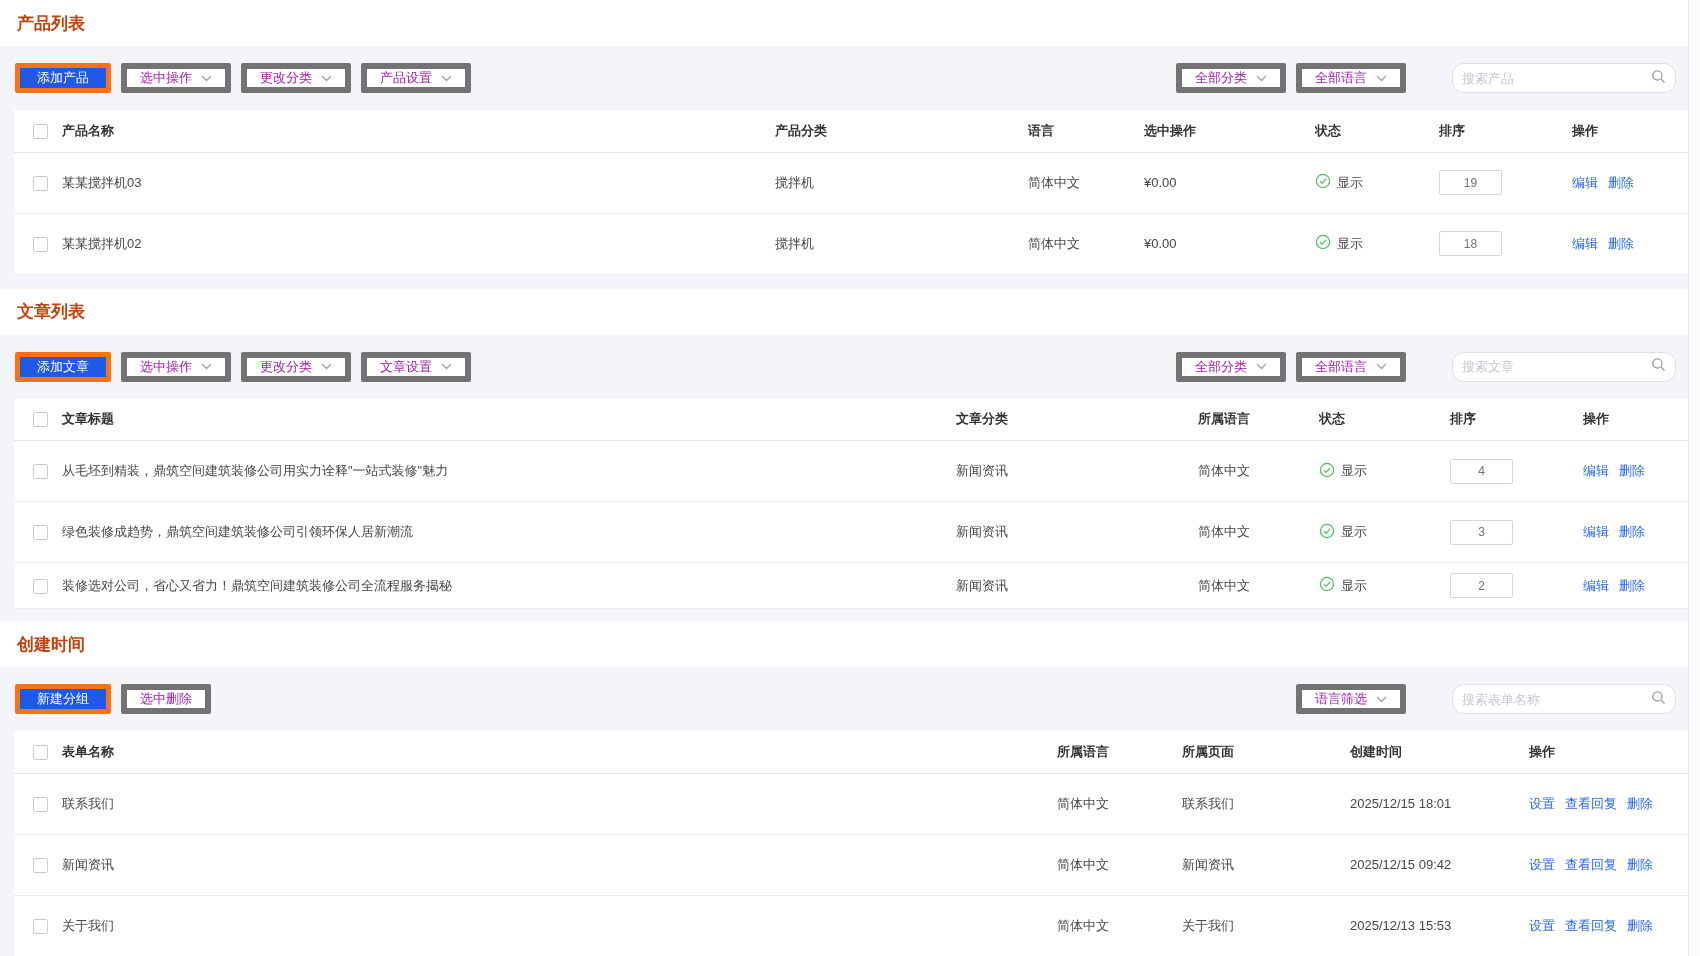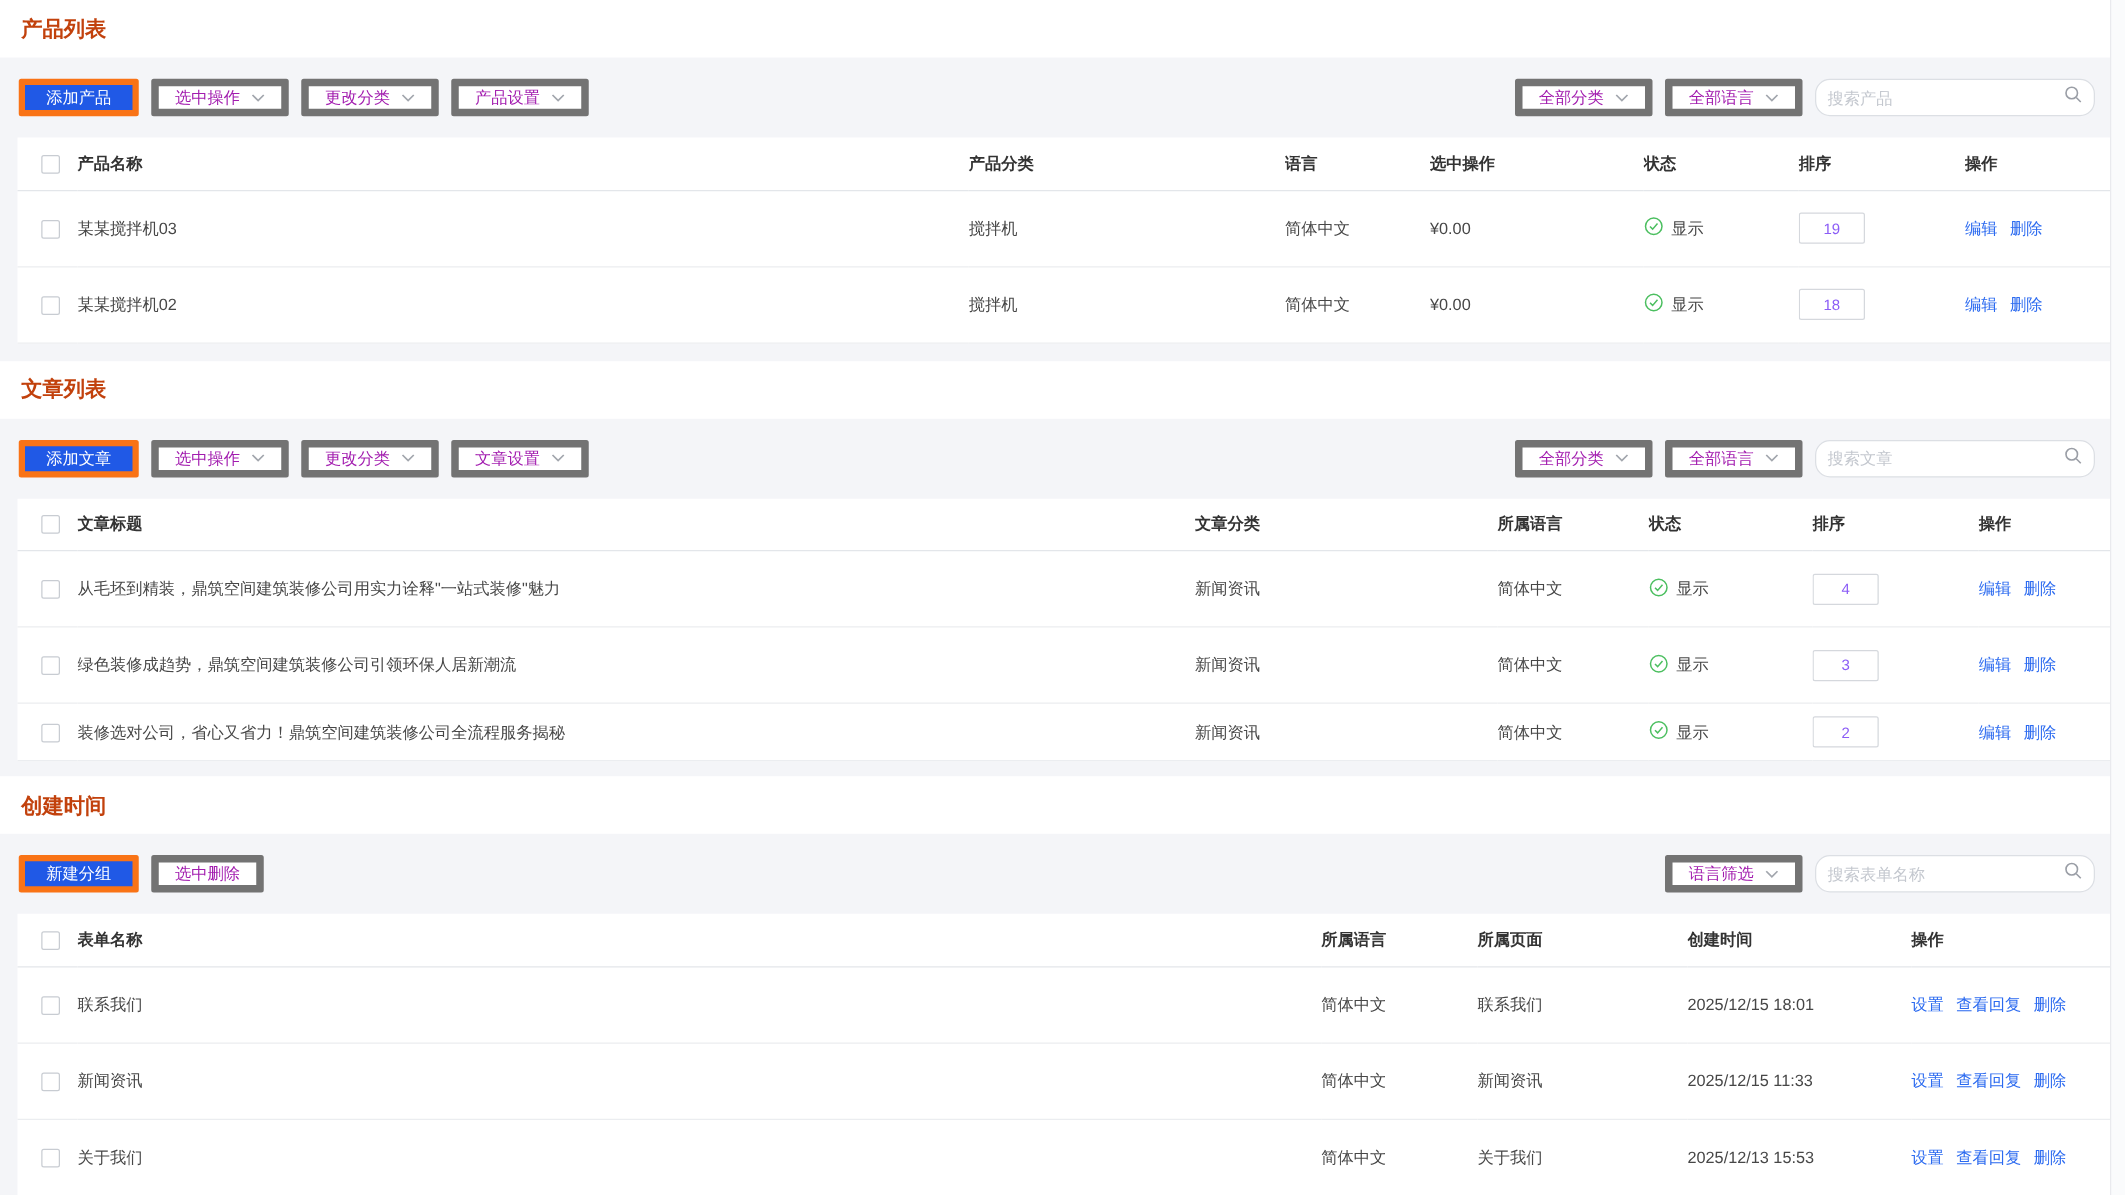--- a/index.html
+++ b/index.html
@@ -14,36 +14,36 @@
   .title-band h2 { font-size:17px; font-weight:bold; color:#c2410c; }
   .toolbar { height:64px; display:flex; align-items:center; gap:10px; padding:0 24px 0 15px; }
   .spacer { flex:1; }
   .btn { height:30px; display:inline-flex; align-items:center; gap:9px; padding:0 13px;
          background:#fff; border:6px solid #737373; border-radius:2px; font-size:13px; color:#a21caf;
          cursor:pointer; white-space:nowrap; font-family:inherit; }
   .btn-primary { height:30px; display:inline-flex; align-items:center; padding:0 17px;
          background:#2059e6; border:5px solid #f97316; border-radius:2px; font-size:13px; color:#fff;
          cursor:pointer; white-space:nowrap; font-family:inherit; }
   .search-box { width:224px; height:30px; background:#fff; border:1px solid #dcdfe4; border-radius:12px;
-         display:flex; align-items:center; padding:0 9px; }
+         display:flex; align-items:center; padding:0 9px;margin-left:36px; }
   .search-box input { flex:1; border:none; outline:none; font-size:13px; color:#333; min-width:0;
          font-family:inherit; background:transparent; }
   .search-box input::placeholder { color:#c4c8cf; }
   .card { background:#fff; margin:0 12px 0 14px; }
   table { width:100%; border-collapse:collapse; table-layout:fixed; }
   th { text-align:left; height:42px; font-size:13px; font-weight:bold; color:#333;
        border-bottom:1px solid #e3e6ea; overflow:hidden; white-space:nowrap; }
   td { height:61px; font-size:13px; color:#474747; border-bottom:1px solid #ebedf0;
        overflow:hidden; white-space:nowrap; }
   [data-name="articles-table"] tbody tr:nth-child(3) td { height:46px; }
   .cb { display:inline-block; width:15px; height:15px; background:#fff; border:1px solid #c8ccd2;
         border-radius:2px; margin-left:19px; vertical-align:middle; cursor:pointer; }
   .status { display:inline-flex; align-items:center; gap:6px; color:#474747; }
-  .sort-input { width:53px; height:25px; border:1px solid #d5d8dd; border-radius:2px;
-        text-align:center; font-size:12px; color:#8b5cf6; outline:none; font-family:inherit; }
+  .sort-input { width:63px; height:25px; border:1px solid #d5d8dd; border-radius:2px;
+        text-align:center; font-size:12px; color:#737373; outline:none; font-family:inherit; }
   a.op { color:#2b6af0; text-decoration:none; font-size:13px; margin-right:10px; cursor:pointer; }
   a.op:last-child { margin-right:0; }
   .gap14 { height:14px; } .gap12 { height:12px; }
   .scroll-track { position:absolute; top:0; right:0; width:12px; height:956px;
         background:#fafbfc; border-left:1px solid #e9eaee; }
   .chev { display:inline-flex; }
 </style>
 </head>
 <body>
 
@@ -365,21 +365,21 @@
           <td data-name="form-language">简体中文</td>
           <td data-name="form-page">联系我们</td>
           <td data-name="form-created-time">2025/12/15 18:01</td>
           <td><a class="op" data-name="settings-link">设置</a><a class="op" data-name="view-replies-link">查看回复</a><a class="op" data-name="delete-link">删除</a></td>
         </tr>
         <tr data-name="table-row">
           <td><span class="cb" data-name="row-checkbox"></span></td>
           <td data-name="form-name">新闻资讯</td>
           <td data-name="form-language">简体中文</td>
           <td data-name="form-page">新闻资讯</td>
-          <td data-name="form-created-time">2025/12/15 11:33</td>
+          <td data-name="form-created-time">2025/12/15 09:42</td>
           <td><a class="op" data-name="settings-link">设置</a><a class="op" data-name="view-replies-link">查看回复</a><a class="op" data-name="delete-link">删除</a></td>
         </tr>
         <tr data-name="table-row">
           <td><span class="cb" data-name="row-checkbox"></span></td>
           <td data-name="form-name">关于我们</td>
           <td data-name="form-language">简体中文</td>
           <td data-name="form-page">关于我们</td>
           <td data-name="form-created-time">2025/12/13 15:53</td>
           <td><a class="op" data-name="settings-link">设置</a><a class="op" data-name="view-replies-link">查看回复</a><a class="op" data-name="delete-link">删除</a></td>
         </tr>

